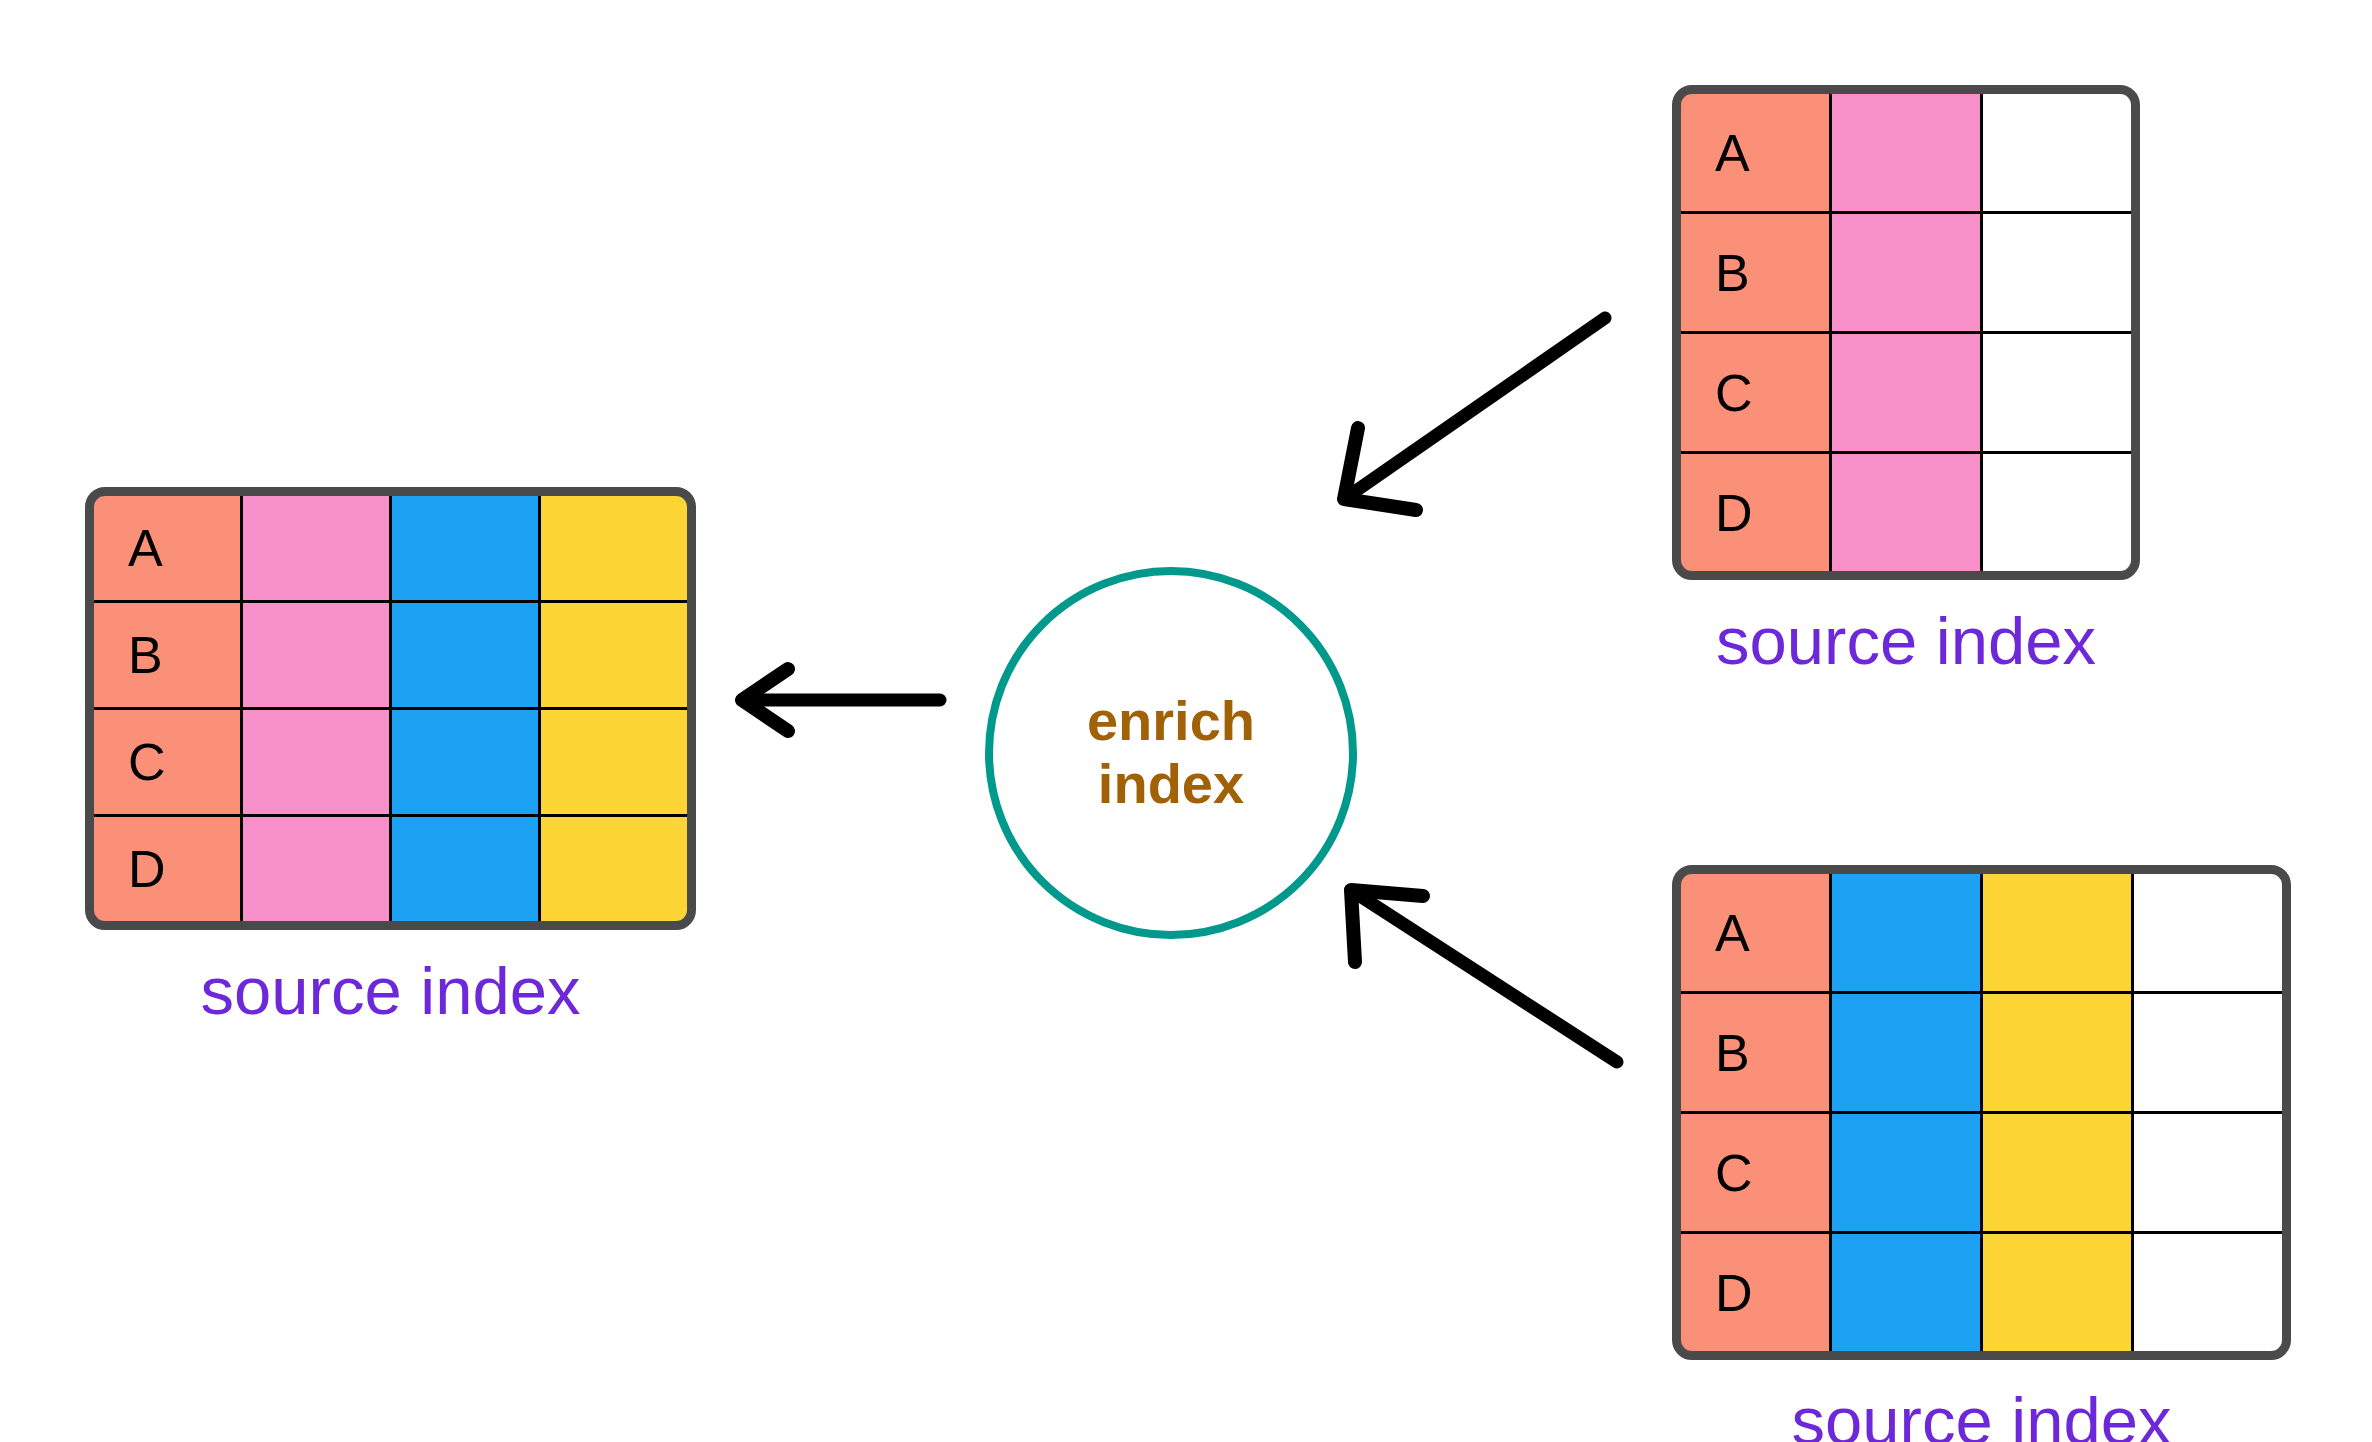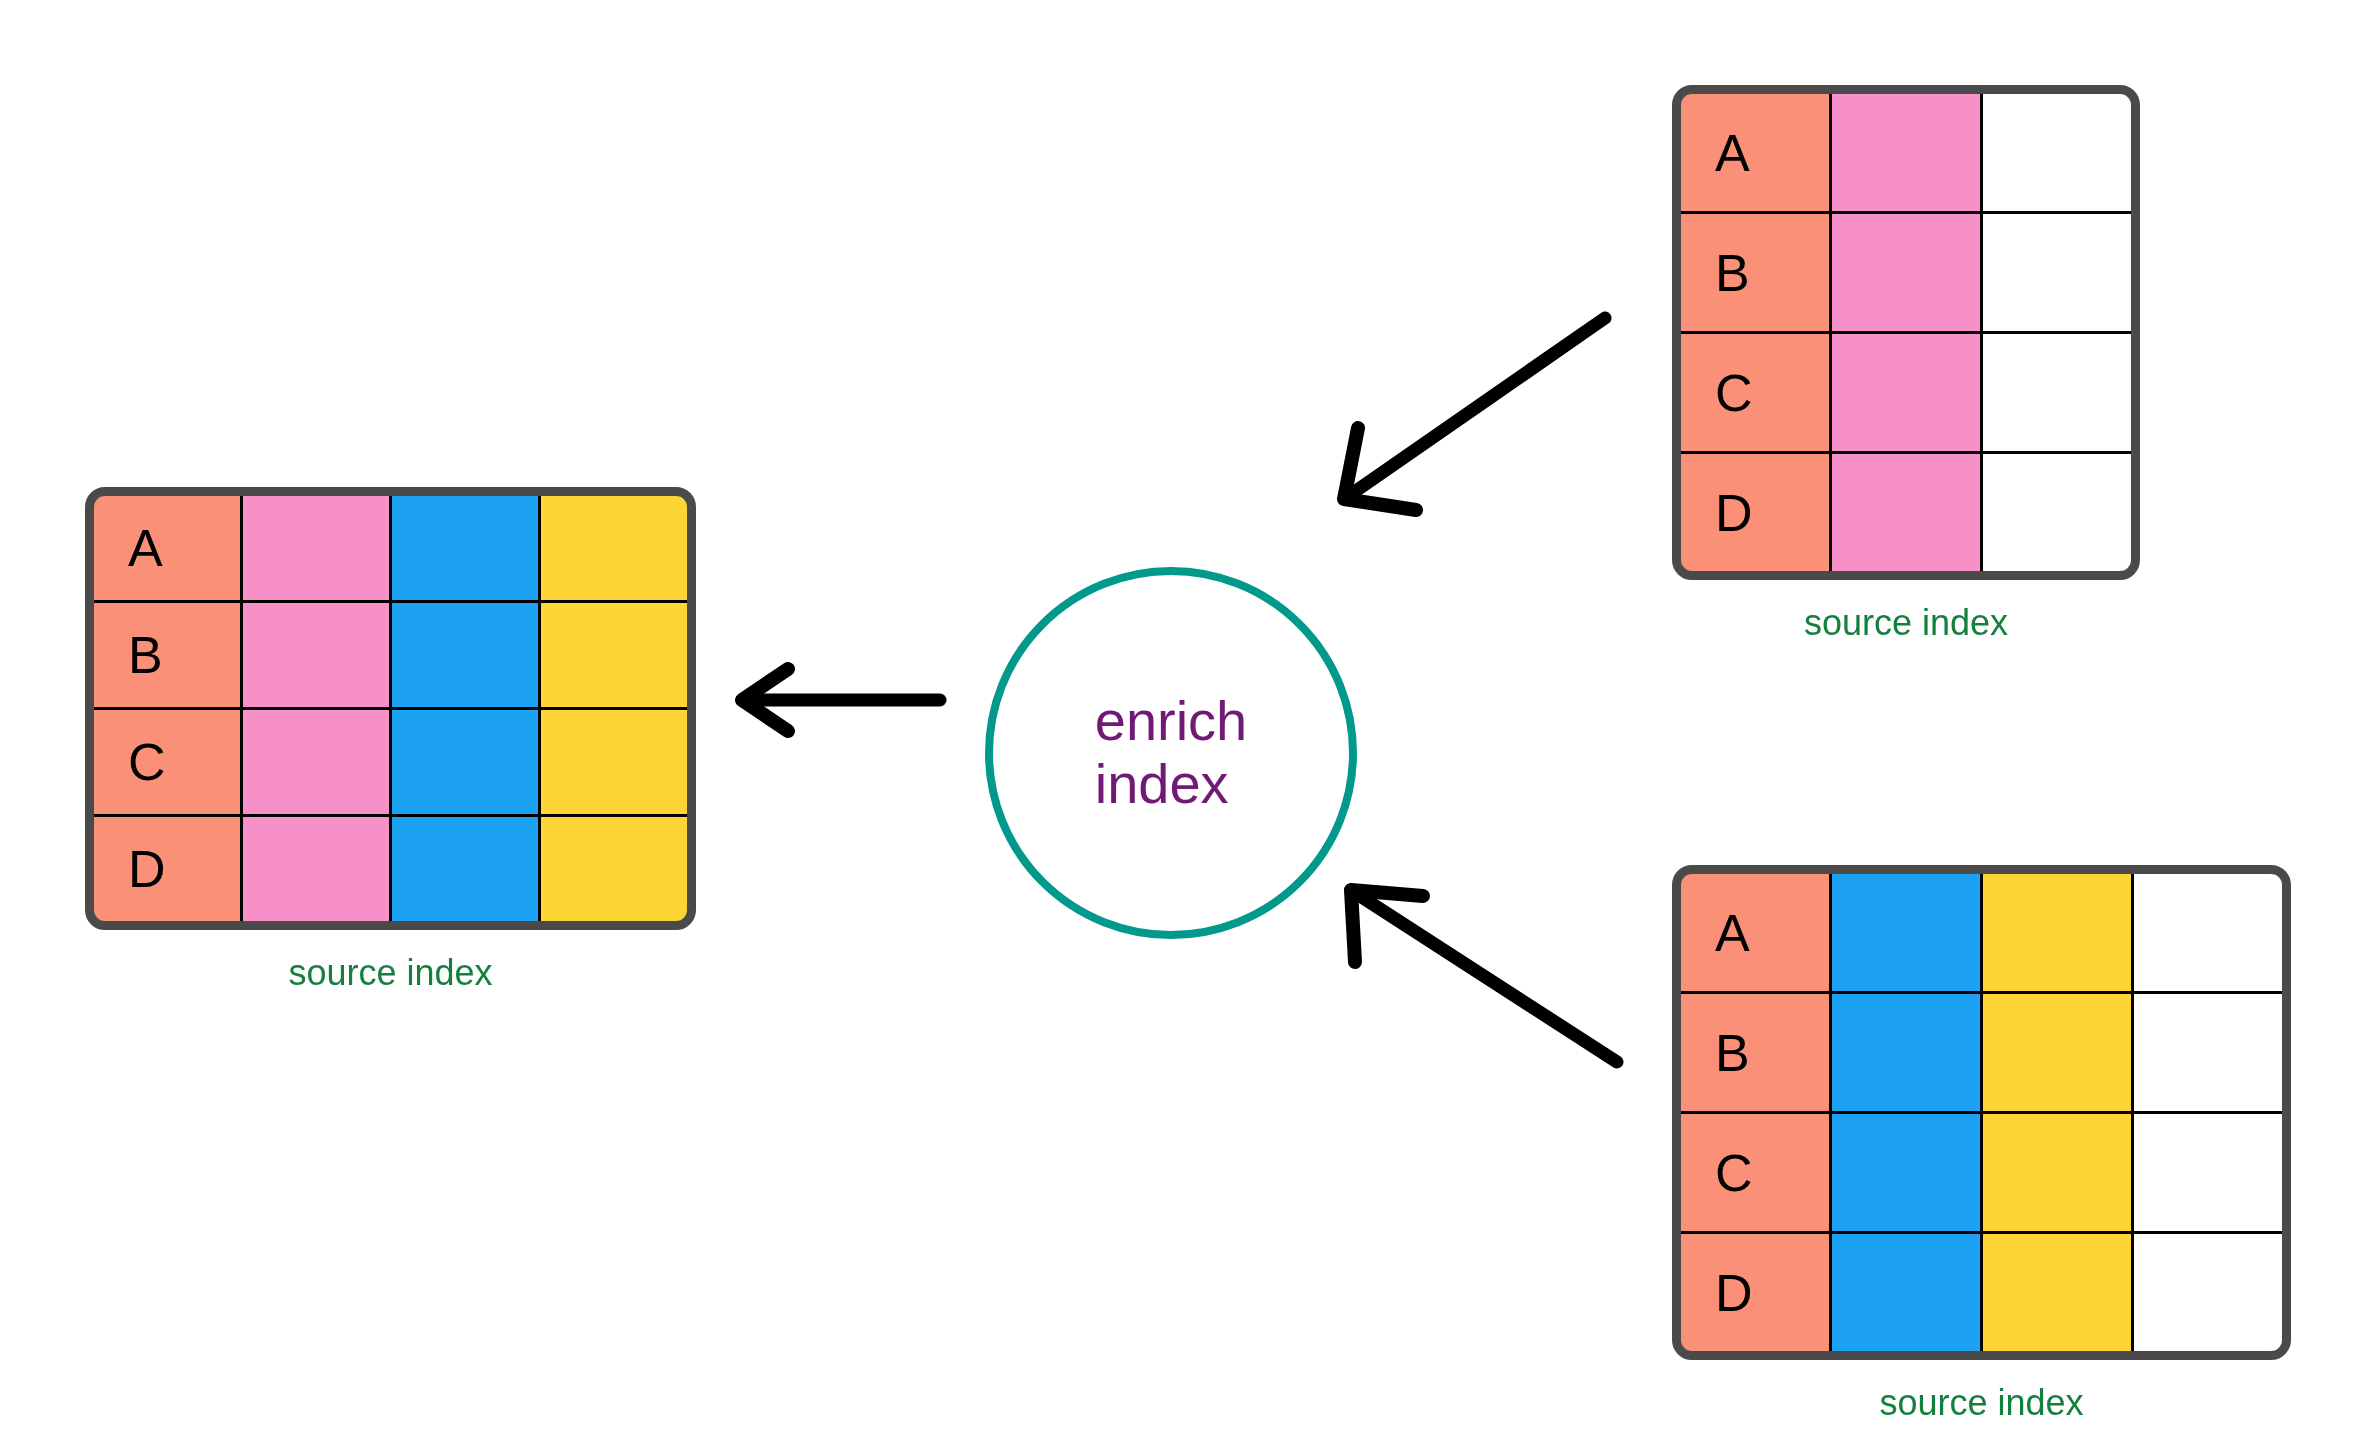--- a/index.html
+++ b/index.html
@@ -44,41 +44,43 @@
     position: relative;
   }
   .cell.key {
     padding-left: 34px;
     font-size: 52px;
     color: #000000;
     line-height: 1;
   }
   .table-caption {
     text-align: center;
-    font-size: 36px;
-    color: #15803d;
+    font-size: 67px;
+    color: #6d28d9;
     margin-top: 22px;
     white-space: nowrap;
   }
 
   
   .policy-circle {
     position: absolute;
     border: 8px solid #00998c;
     border-radius: 50%;
     background: #ffffff;
     display: flex;
     align-items: center;
     justify-content: center;
     box-sizing: border-box;
   }
   .policy-label {
-    color: #701a75;
+    text-align: center;
+    color: #a16207;
     font-size: 56px;
     line-height: 1.12;
+    font-weight: bold;
   }
   .policy-label span { display: block; }
 
   
   .arrow-svg {
     position: absolute;
     overflow: visible;
   }
   .arrow-path {
     fill: none;

